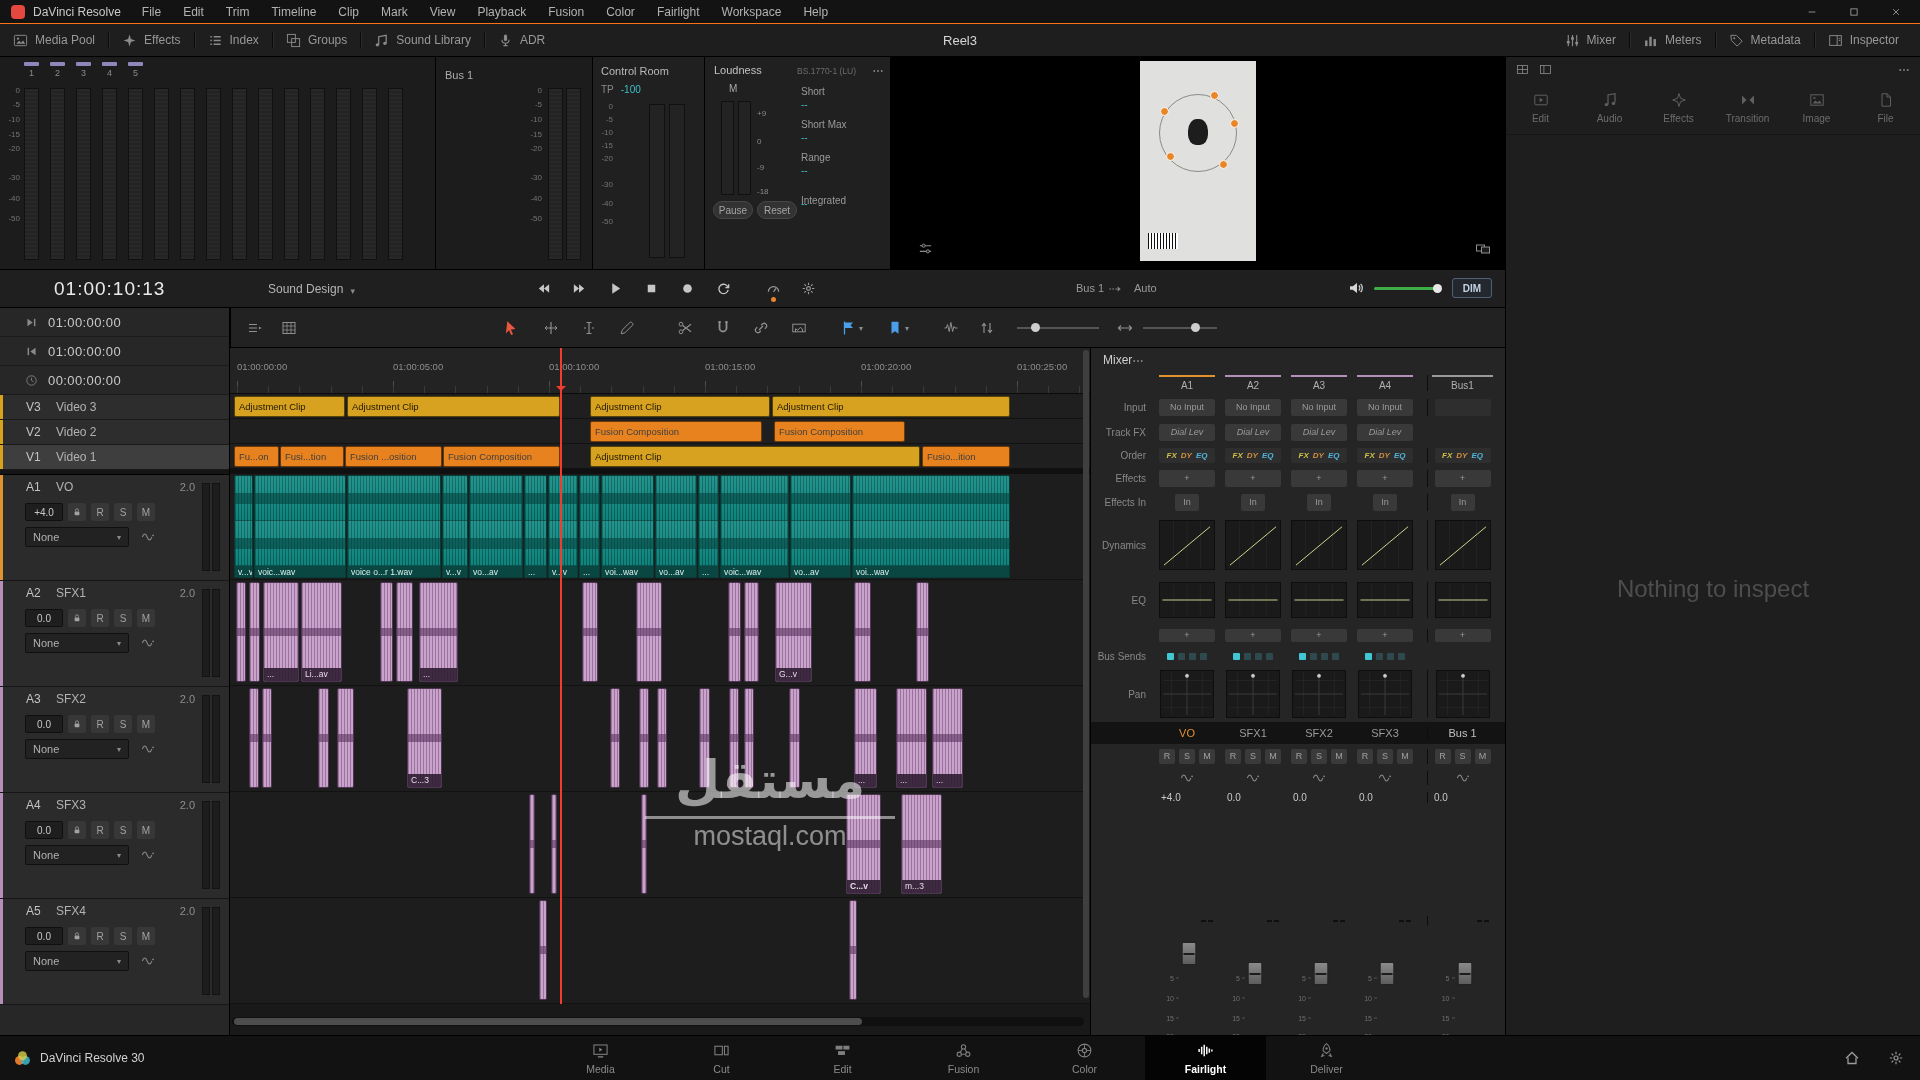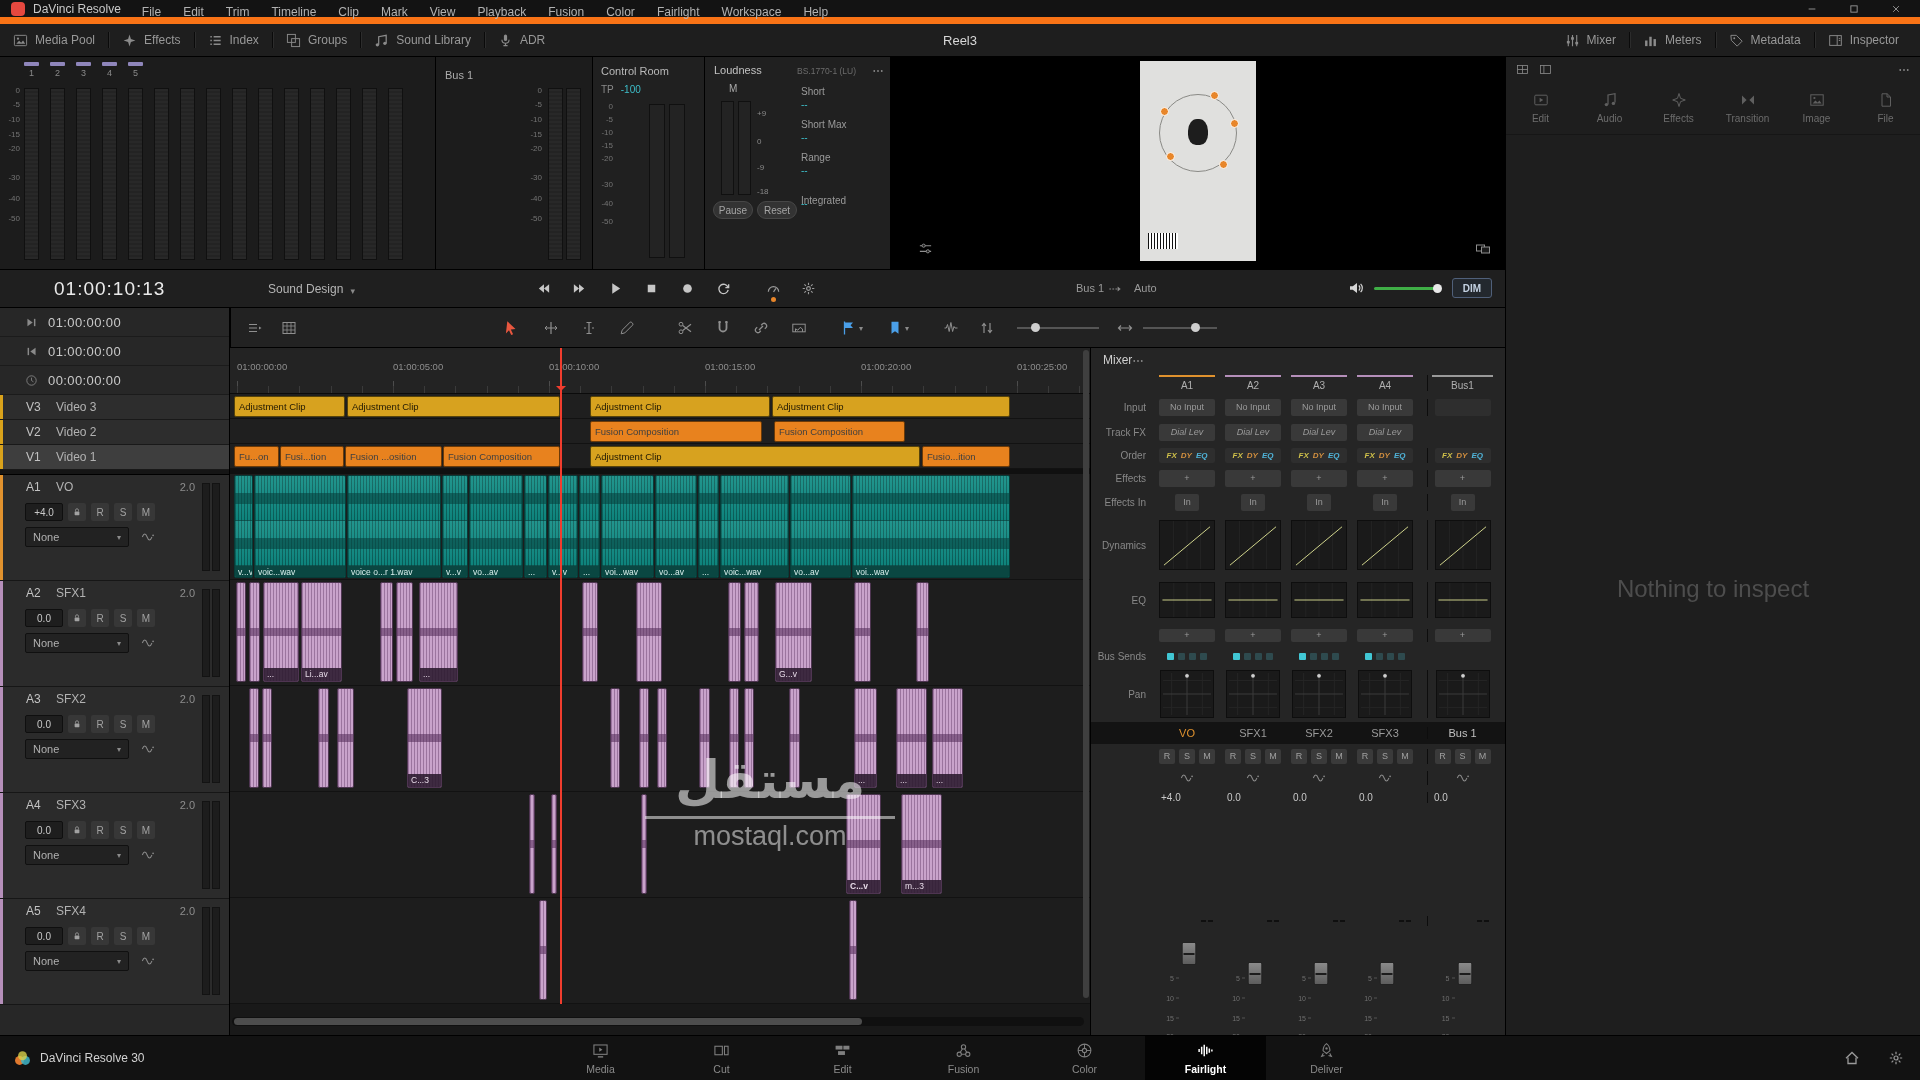--- a/index.html
+++ b/index.html
@@ -2,21 +2,21 @@
 <html><head>
 <meta charset="utf-8">
 <title>DaVinci Resolve - Fairlight</title>
 <style>
 *{box-sizing:border-box;margin:0;padding:0;user-select:none}
 html,body{width:1920px;height:1080px;overflow:hidden;background:#000;font-family:"Liberation Sans","DejaVu Sans",sans-serif}
 #app{position:relative;width:1920px;height:1080px;background:#141414;color:#b5b5b5;font-size:12px;overflow:hidden}
 .icn{display:inline-block;vertical-align:middle;flex:none;color:inherit}
 
 
-#menubar{position:absolute;left:0;top:0;width:1920px;height:24px;background:#131313;border-bottom:7px solid #f97316;display:flex;align-items:center;z-index:30}
+#menubar{position:absolute;left:0;top:0;width:1920px;height:24px;background:#131313;border-bottom:1px solid #f97316;display:flex;align-items:center;z-index:30}
 .dr-logo{width:14px;height:14px;border-radius:4px;background:#e5483f;margin:0 8px 0 11px;flex:none}
 .appname{color:#c9c9c9;font-size:12px;margin-right:10px;white-space:nowrap}
 #menu-items{display:flex;height:100%}
 .menu-item{padding:0 11px;line-height:24px;color:#b2b2b2;font-size:12px;white-space:nowrap}
 .win-controls{margin-left:auto;display:flex;align-items:center;gap:30px;padding-right:18px;color:#9a9a9a}
 
 
 #toolbar{position:absolute;left:0;top:24px;width:1920px;height:33px;background:#1e1e1e;border-bottom:1px solid #000;display:flex;align-items:center;z-index:29}
 #tb-left,#tb-right{display:flex;align-items:center;height:100%}
 #tb-right{margin-left:auto;padding-right:8px}

